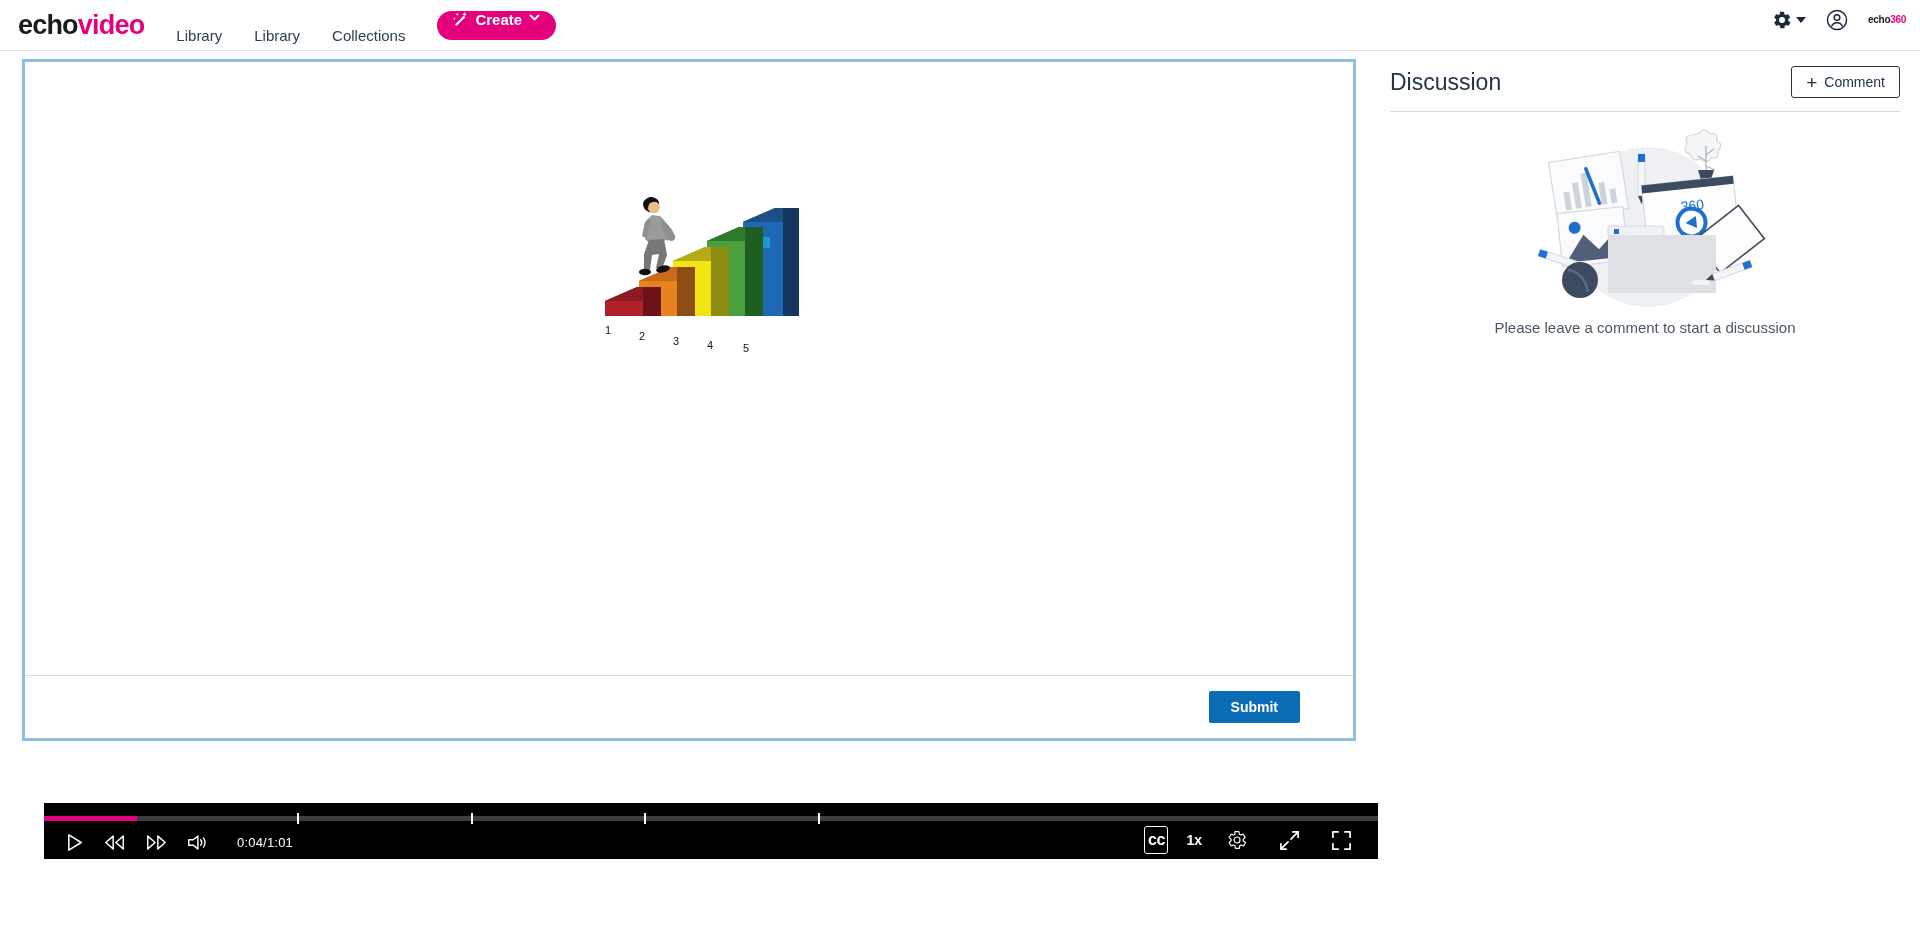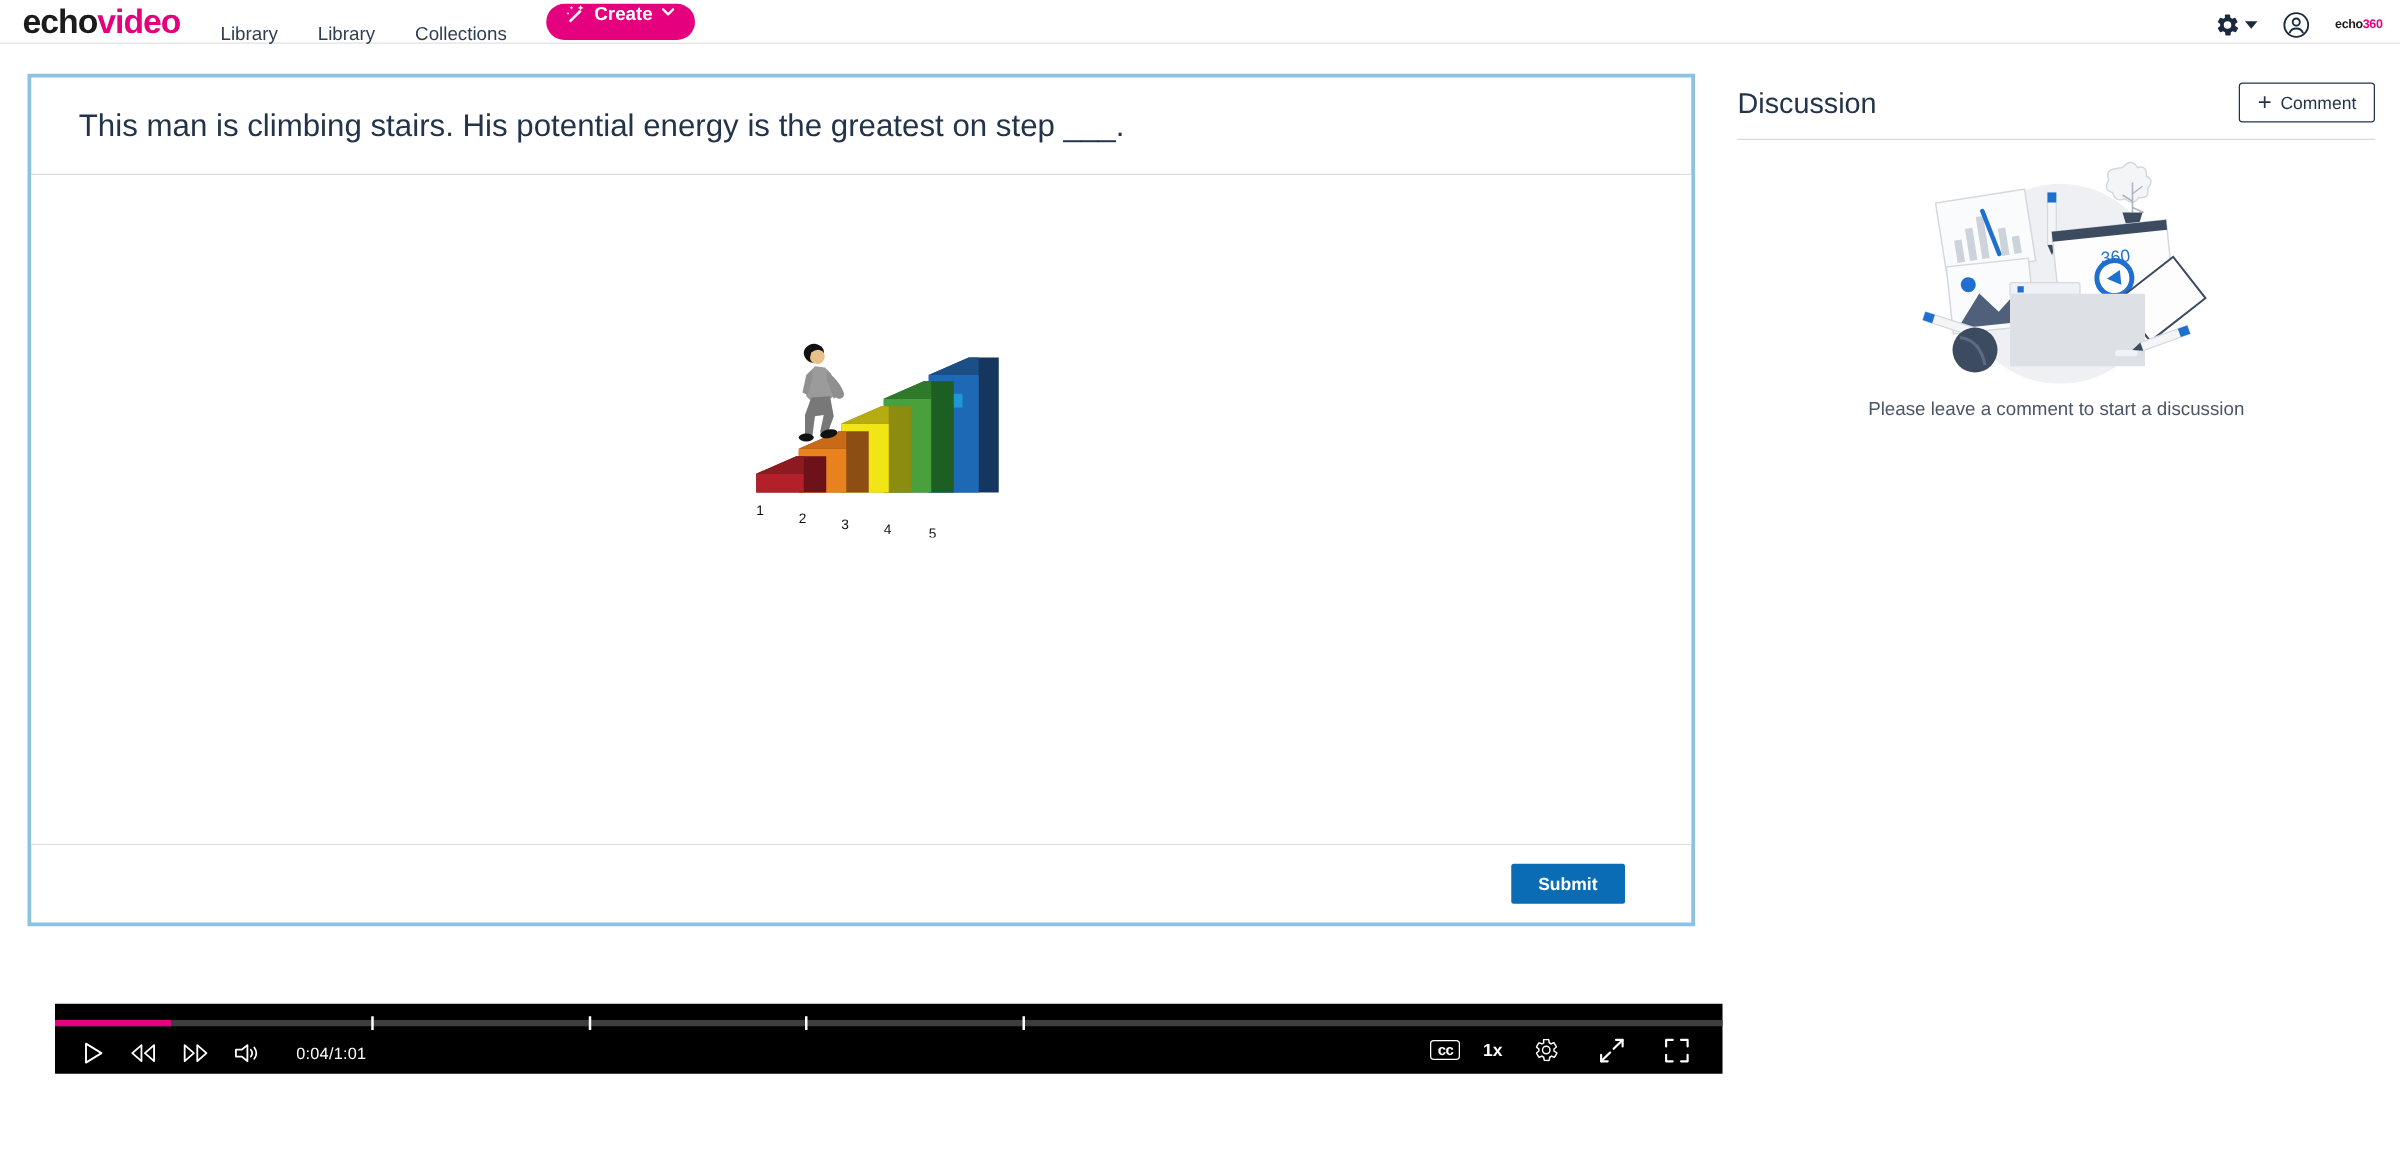--- a/index.html
+++ b/index.html
@@ -6,21 +6,21 @@
   html, body {
     width: 1920px; height: 931px;
     background: #ffffff;
     font-family: "Liberation Sans", sans-serif;
     overflow: hidden;
   }
 
   
   .topnav {
     position: absolute; top: 0; left: 0;
-    width: 1920px; height: 35px;
+    width: 1920px; height: 51px;
     background: #ffffff;
     border-bottom: 1px solid #e2e2e2;
     display: flex; align-items: center;
   }
   .brand {
     margin-left: 18px;
     font-size: 27px; font-weight: bold;
     letter-spacing: -0.8px;
     line-height: 1;
     white-space: nowrap;
@@ -146,23 +146,23 @@
   .timecode {
     color: #ffffff; font-size: 13px; margin-left: 16px;
     white-space: nowrap; letter-spacing: 0.2px;
   }
   .ctl-right {
     position: absolute; right: 20px; top: 0;
     display: flex; align-items: center; gap: 18px; height: 30px;
   }
   .cc-box {
     border: 1.6px solid #fff; border-radius: 3px;
-    width: 24px; height: 16px;
+    width: 24px; height: 28px;
     display: flex; align-items: center; justify-content: center;
-    color: #fff; font-size: 12px; font-weight: bold;
+    color: #fff; font-size: 16px; font-weight: bold;
     letter-spacing: -0.5px; cursor: pointer;
   }
   .speed { color: #ffffff; font-size: 14px; font-weight: bold; cursor: pointer; text-align: center; }
 
   
   .discussion {
     position: absolute; left: 1390px; top: 59px;
     width: 510px;
   }
   .d-head {
@@ -233,23 +233,20 @@
     <div class="logo360">
       <span class="l1">echo</span><span class="l2">360</span>
     </div>
   </div>
 </div>
 
 <div class="player-area">
 
   <div class="question-panel">
 
-    <div class="q-header">
-      <div class="q-title">This man is climbing stairs. His potential energy is the greatest on step ___.</div>
-    </div>
 
     <div class="q-body">
       <div class="stair-figure">
         <svg width="230" height="170" viewBox="0 0 230 170">
 
           <polygon points="146,40 178,26 202,26 202,134 146,134" fill="#14365f"></polygon>
           <rect x="146" y="40" width="40" height="94" fill="#1d69b5"></rect>
           <polygon points="146,40 178,26 186,26 186,40" fill="#1b4f86"></polygon>
           <rect x="162" y="55" width="11" height="11" fill="#1e96d8"></rect>
 

